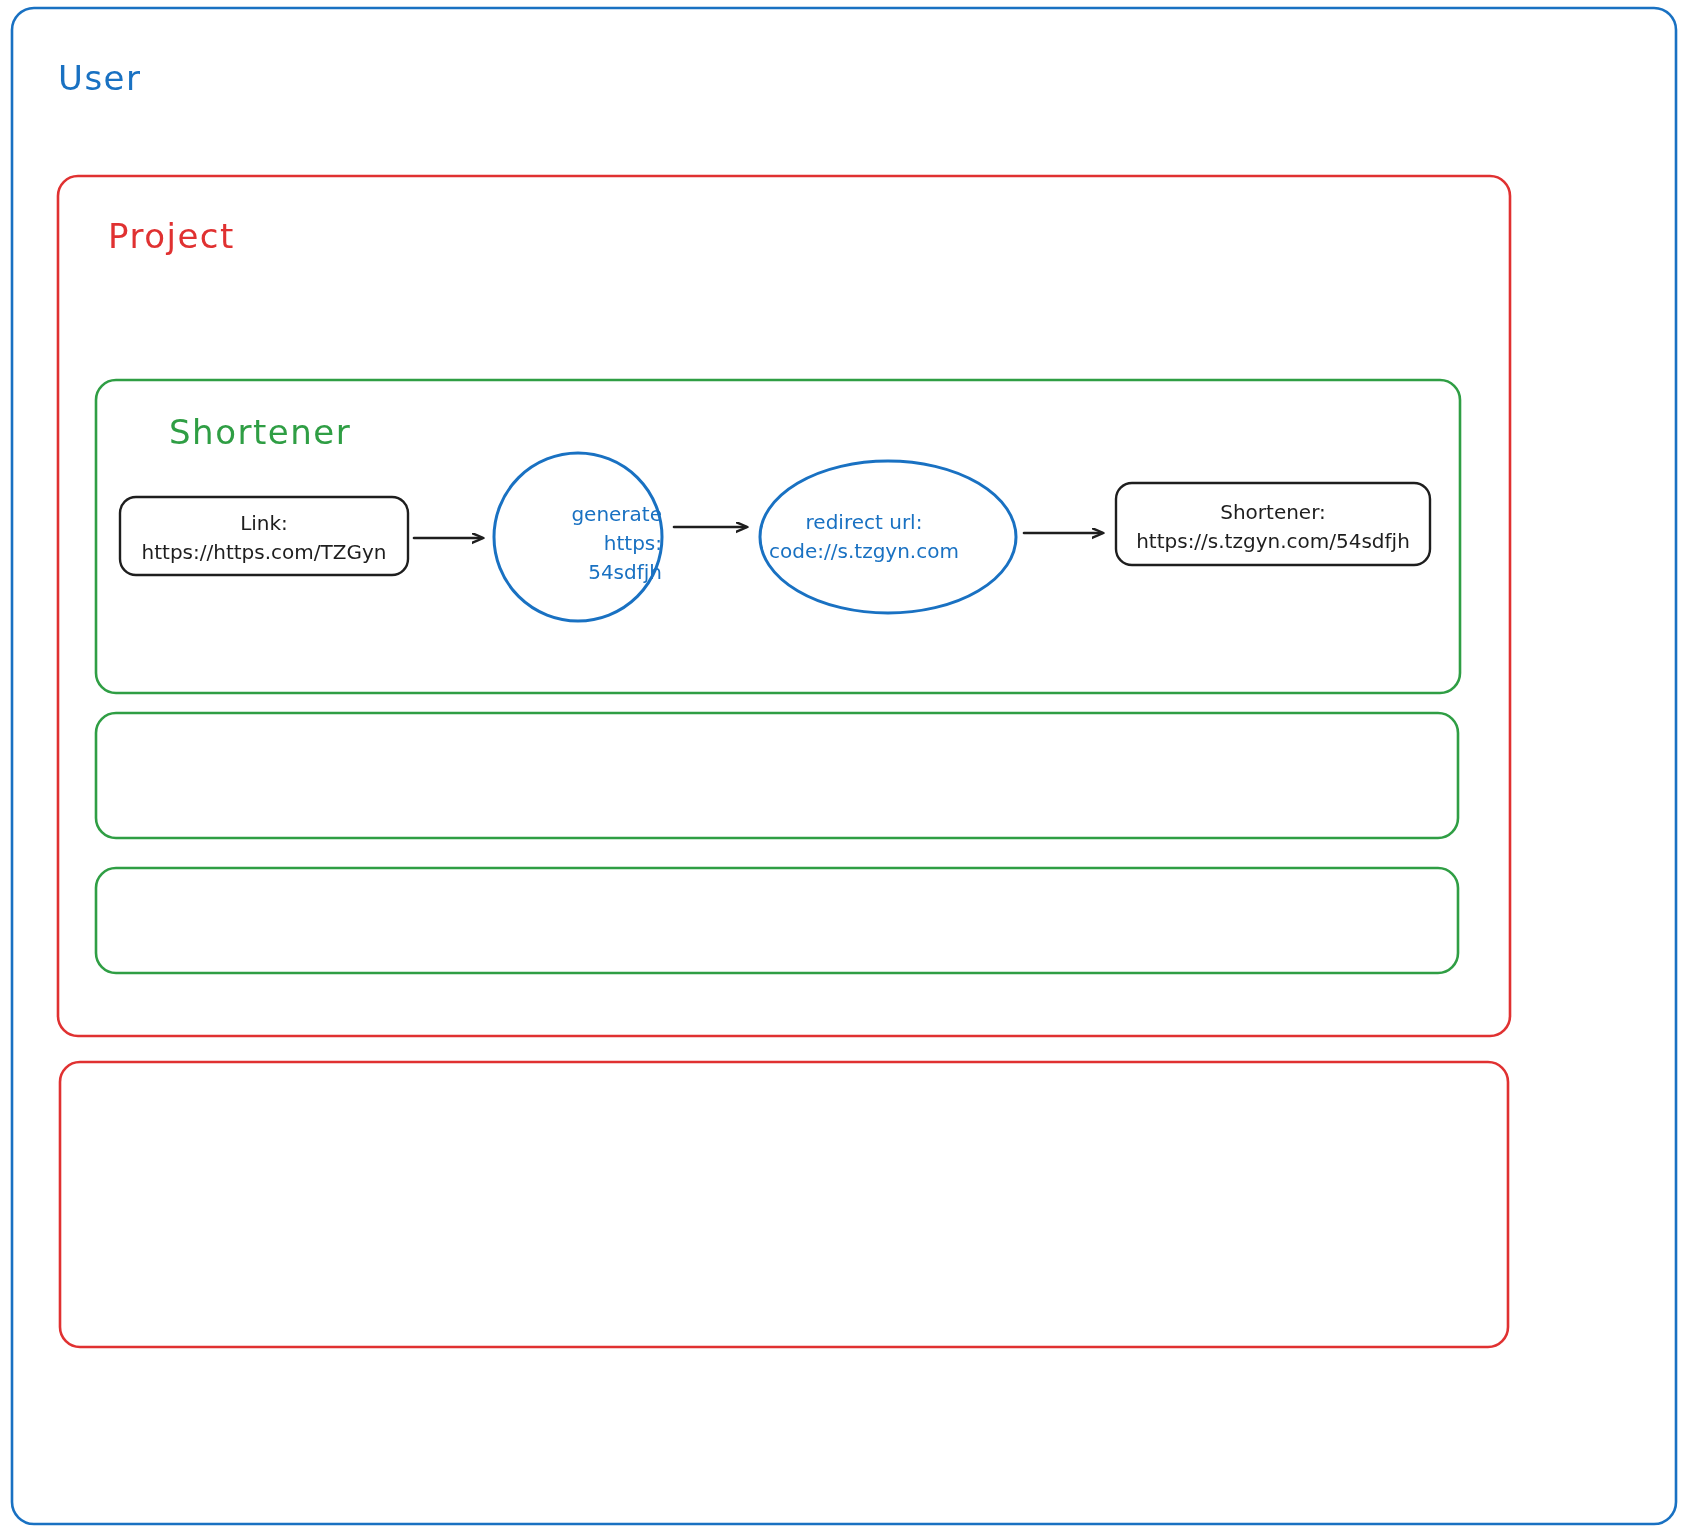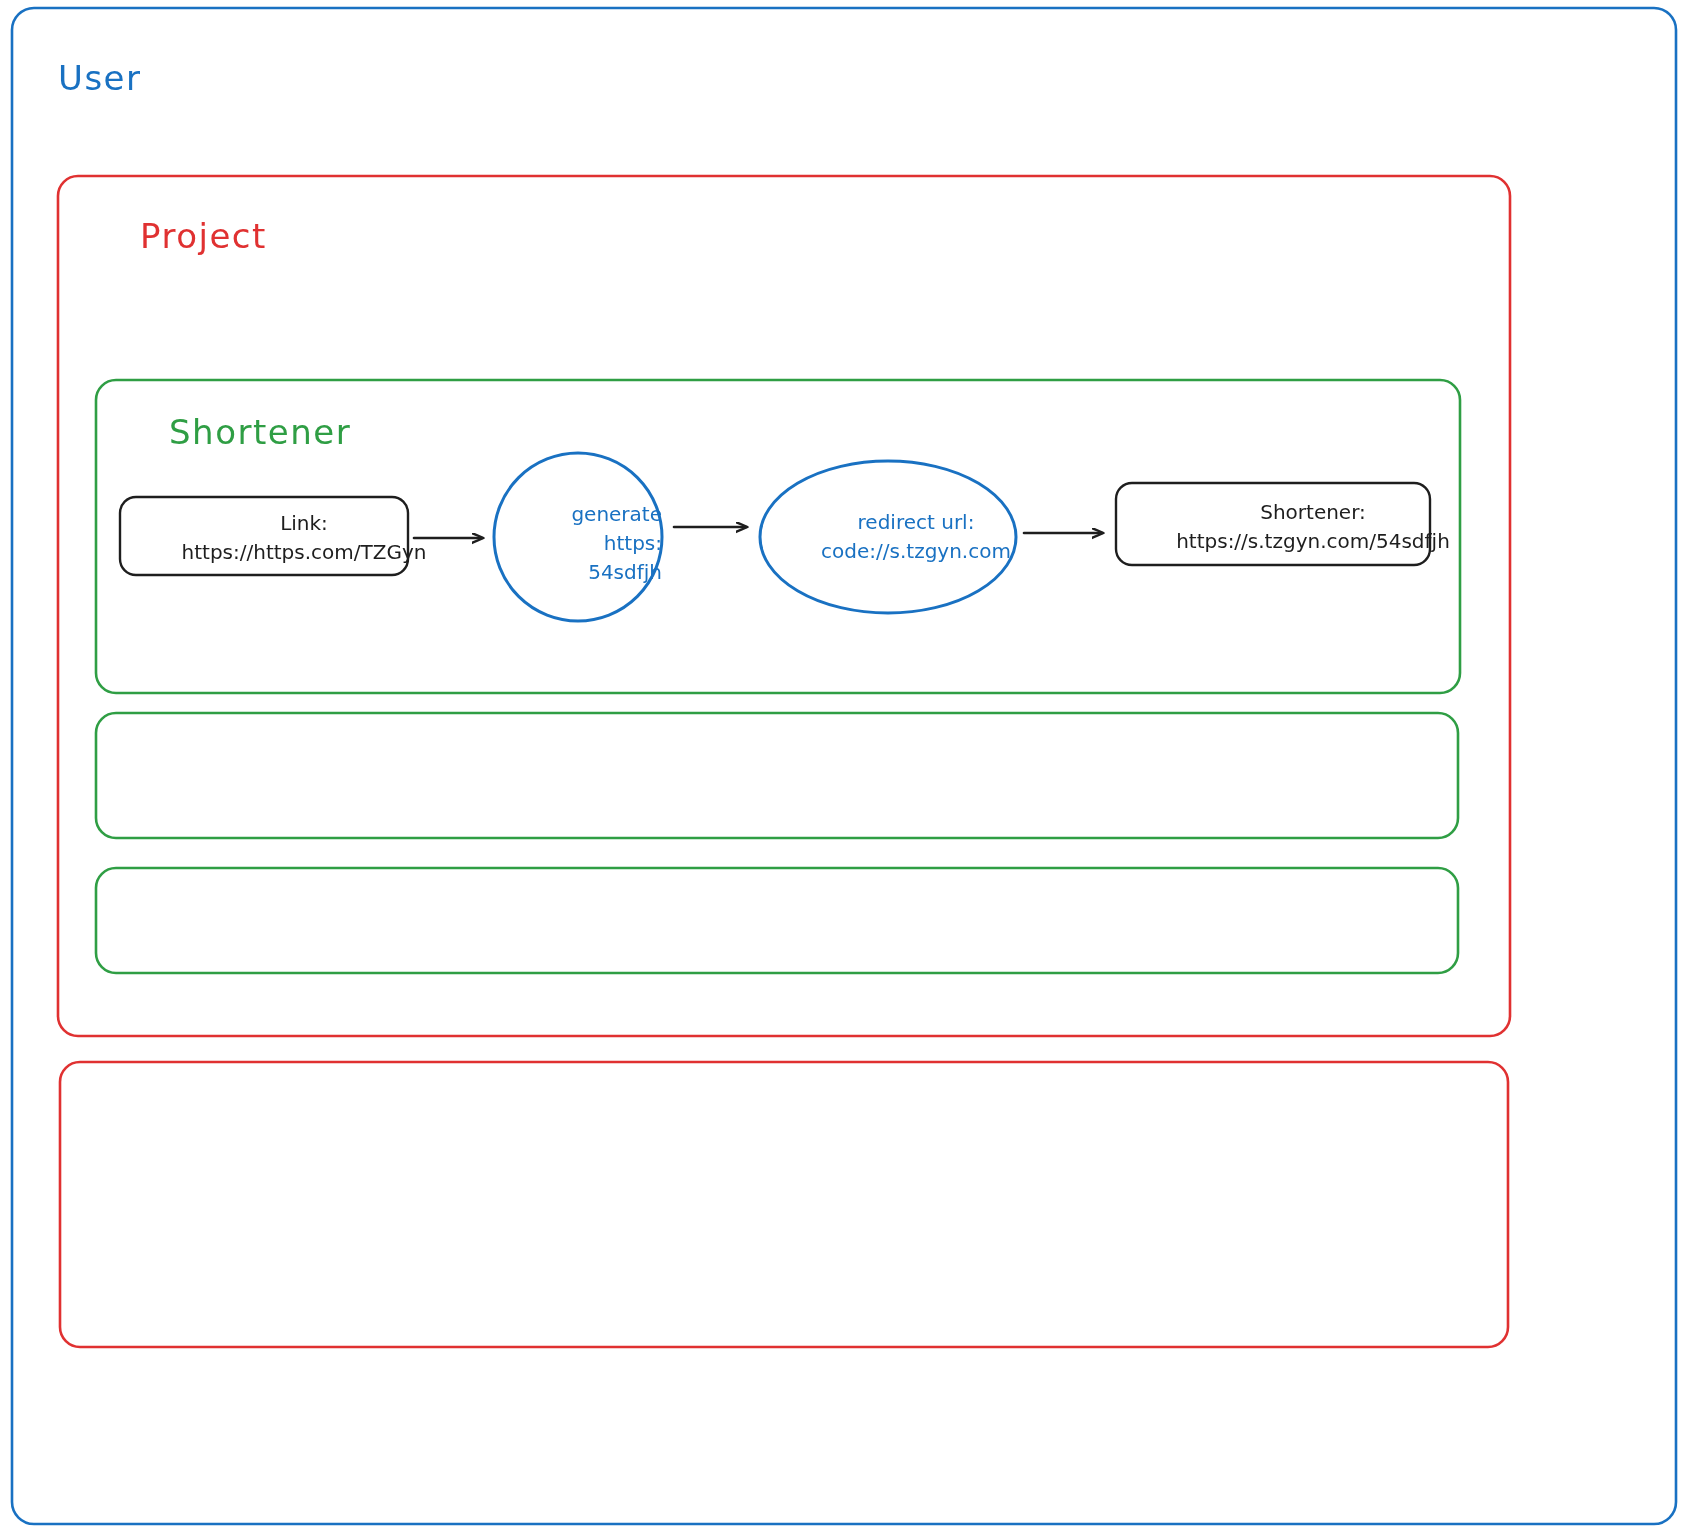--- a/index.html
+++ b/index.html
@@ -28,31 +28,31 @@
     font-family: "DejaVu Sans", sans-serif;
     font-weight: 400;
     white-space: nowrap;
     letter-spacing: 0.5px;
   }
   .group-label {
     font-size: 34px;
     letter-spacing: 1.5px;
   }
   .lbl-user   { color: #1971c2; }
-  .lbl-project{ color: #e03131; margin-left: 32px; }
+  .lbl-project{ color: #e03131; }
   .lbl-short  { color: #2f9e44; margin-left: 43px; }
 
   .node-text {
     position: absolute;
     text-align: center;
     line-height: 1.45;
     font-size: 20px;
     white-space: nowrap;
   }
-  .node-text.dark { color: #1e1e1e; padding-left: 40px; }
+  .node-text.dark { color: #1e1e1e; }
   .node-text.blue { color: #1971c2; }
   .node-text .ln { display: block; }
 </style>
 </head>
 <body>
 
 <div id="canvas">
 
   <svg class="svg-layer" viewBox="0 0 1689 1534">
     <defs>
@@ -96,21 +96,21 @@
     <span class="ln">Link:</span>
     <span class="ln">https://https.com/TZGyn</span>
   </div>
 
   <div class="node-text blue" style="left:494px; top:500px; width:168px;text-align:right;">
     <span class="ln">generate</span>
     <span class="ln">https:</span>
     <span class="ln">54sdfjh</span>
   </div>
 
-  <div class="node-text blue" style="left:788px; top:508px; width:256px;">
+  <div class="node-text blue" style="left:736px; top:508px; width:256px;">
     <span class="ln">redirect url:</span>
     <span class="ln">code://s.tzgyn.com</span>
   </div>
 
   <div class="node-text dark" style="left:1116px; top:498px; width:314px;">
     <span class="ln">Shortener:</span>
     <span class="ln">https://s.tzgyn.com/54sdfjh</span>
   </div>
 
 </div>

